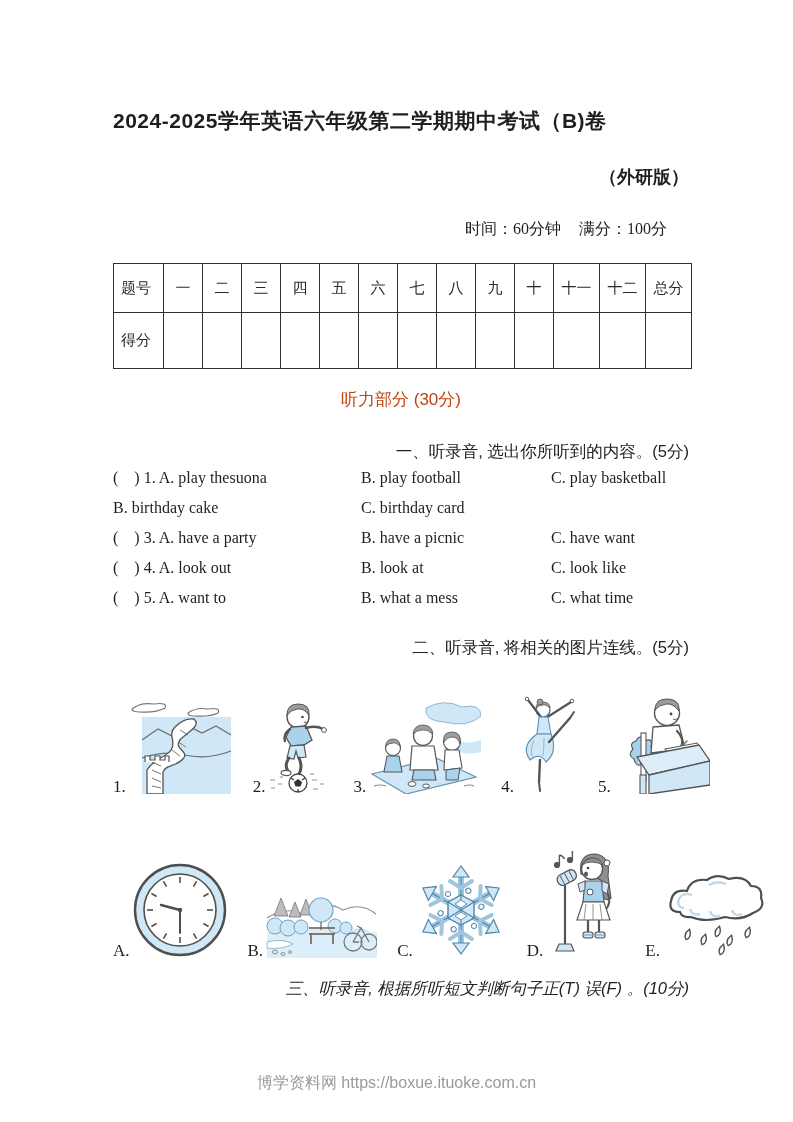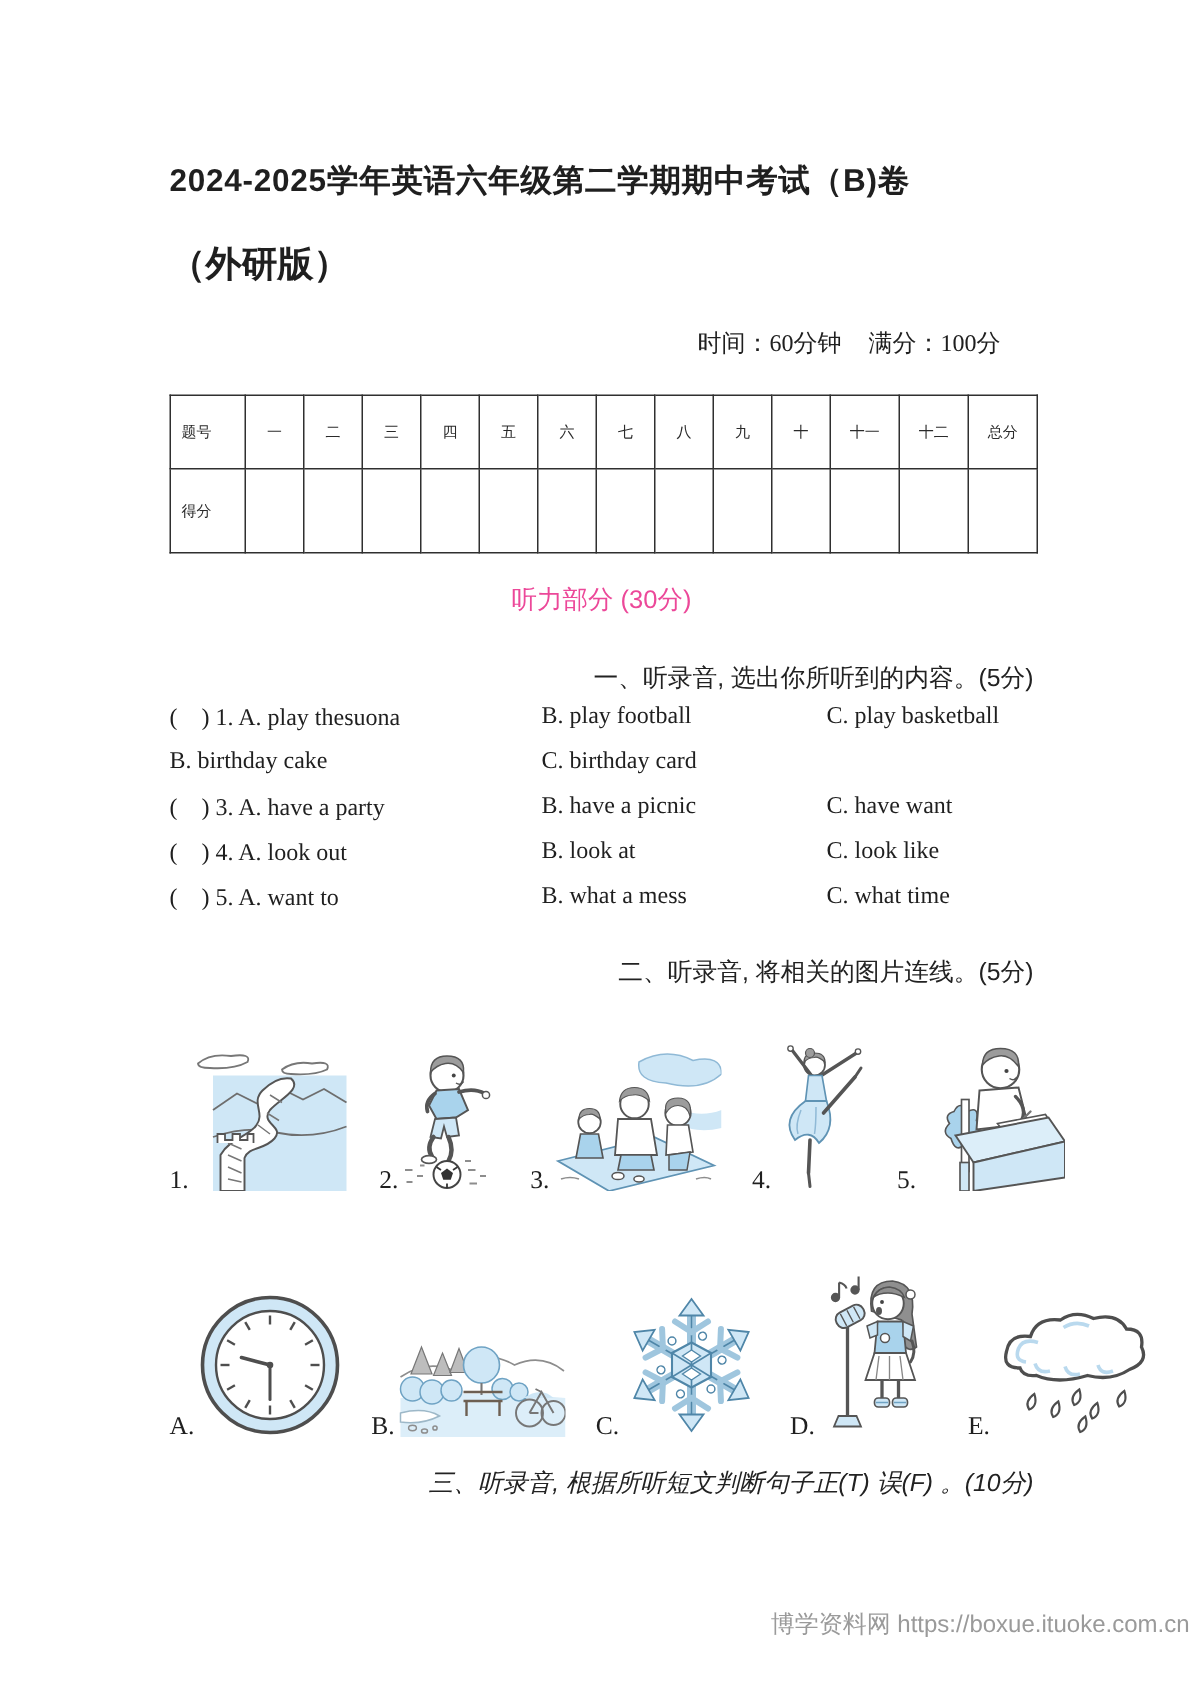--- a/index.html
+++ b/index.html
@@ -1,46 +1,46 @@
 <!DOCTYPE html>
 <html><head>
 <meta charset="utf-8">
 <style>
   html,body{margin:0;padding:0;background:#ffffff;}
   body{width:793px;height:1122px;position:relative;font-family:"Liberation Serif",serif;color:#1f1f1f;overflow:hidden;}
   .page{padding:106px 104px 0 113px;width:576px;}
 
   .title{font-family:"Liberation Sans",sans-serif;font-weight:700;font-size:21px;margin:0;letter-spacing:.5px;line-height:30px;}
-  .subtitle{font-family:"Liberation Sans",sans-serif;font-weight:700;font-size:24px;text-align:left;margin:27px 0 0 0;line-height:28px;}
+  .subtitle{font-family:"Liberation Sans",sans-serif;font-weight:700;font-size:18px;text-align:right;margin:27px 0 0 0;line-height:28px;}
   .meta{margin-top:28px;text-align:right;padding-right:22px;font-size:16px;font-family:"Liberation Serif",serif;}
   .meta span{margin-left:14px;margin-top:36px;}
 
   table.score{border-collapse:collapse;margin-top:23px;width:578px;table-layout:fixed;}
-  table.score td{border:1px solid #2f2f2f;font-size:10px;text-align:center;font-family:"Liberation Sans",sans-serif;color:#2a2a2a;}
+  table.score td{border:1px solid #2f2f2f;font-size:15px;text-align:center;font-family:"Liberation Sans",sans-serif;color:#2a2a2a;}
   table.score tr.head-row td{height:46px;}
   table.score tr.score-row td{height:53px;}
   table.score td.lab{text-align:left;padding-left:7px;}
 
-  .part-title{font-family:"Liberation Sans",sans-serif;font-size:17px;text-align:center;margin-top:19px;color:#ec4899;}
+  .part-title{font-family:"Liberation Sans",sans-serif;font-size:17px;text-align:center;margin-top:19px;color:#c2410c;}
   .sec-heading{font-family:"Liberation Sans",sans-serif;font-size:16.5px;color:#222;margin-top:0;text-align:right;}
   .h-q1{margin-top:30px;}
   .h-q2{margin-top:24px;}
   .h-q3{margin-top:20px;font-style:italic;}
 
   .mc-list{}
   .mc-row{display:grid;grid-template-columns:248px 190px 1fr;font-size:16px;height:30px;align-items:center;}
   .blank{white-space:pre;}
 
   .fig-row{display:flex;align-items:flex-end;margin-top:34px;}
   .fig-row figure{margin:0;display:flex;align-items:flex-end;}
   .fig-row figcaption{font-size:17px;margin-right:2px;line-height:14px;}
   .row-letters{margin-top:56px;}
   .fig-row .fig-gap{margin-right:20px;}
 
-  .footer{position:absolute;left:0;bottom:28px;width:793px;text-align:right;color:#9a9a9a;font-size:16px;font-family:"Liberation Sans",sans-serif;}
+  .footer{position:absolute;left:0;bottom:28px;width:793px;text-align:center;color:#9a9a9a;font-size:16px;font-family:"Liberation Sans",sans-serif;}
 
   svg{display:block;}
 </style>
 </head>
 <body>
 
 <div class="page">
 
   <h1 class="title">2024-2025学年英语六年级第二学期期中考试（B)卷</h1>
   <h2 class="subtitle">（外研版）</h2>

